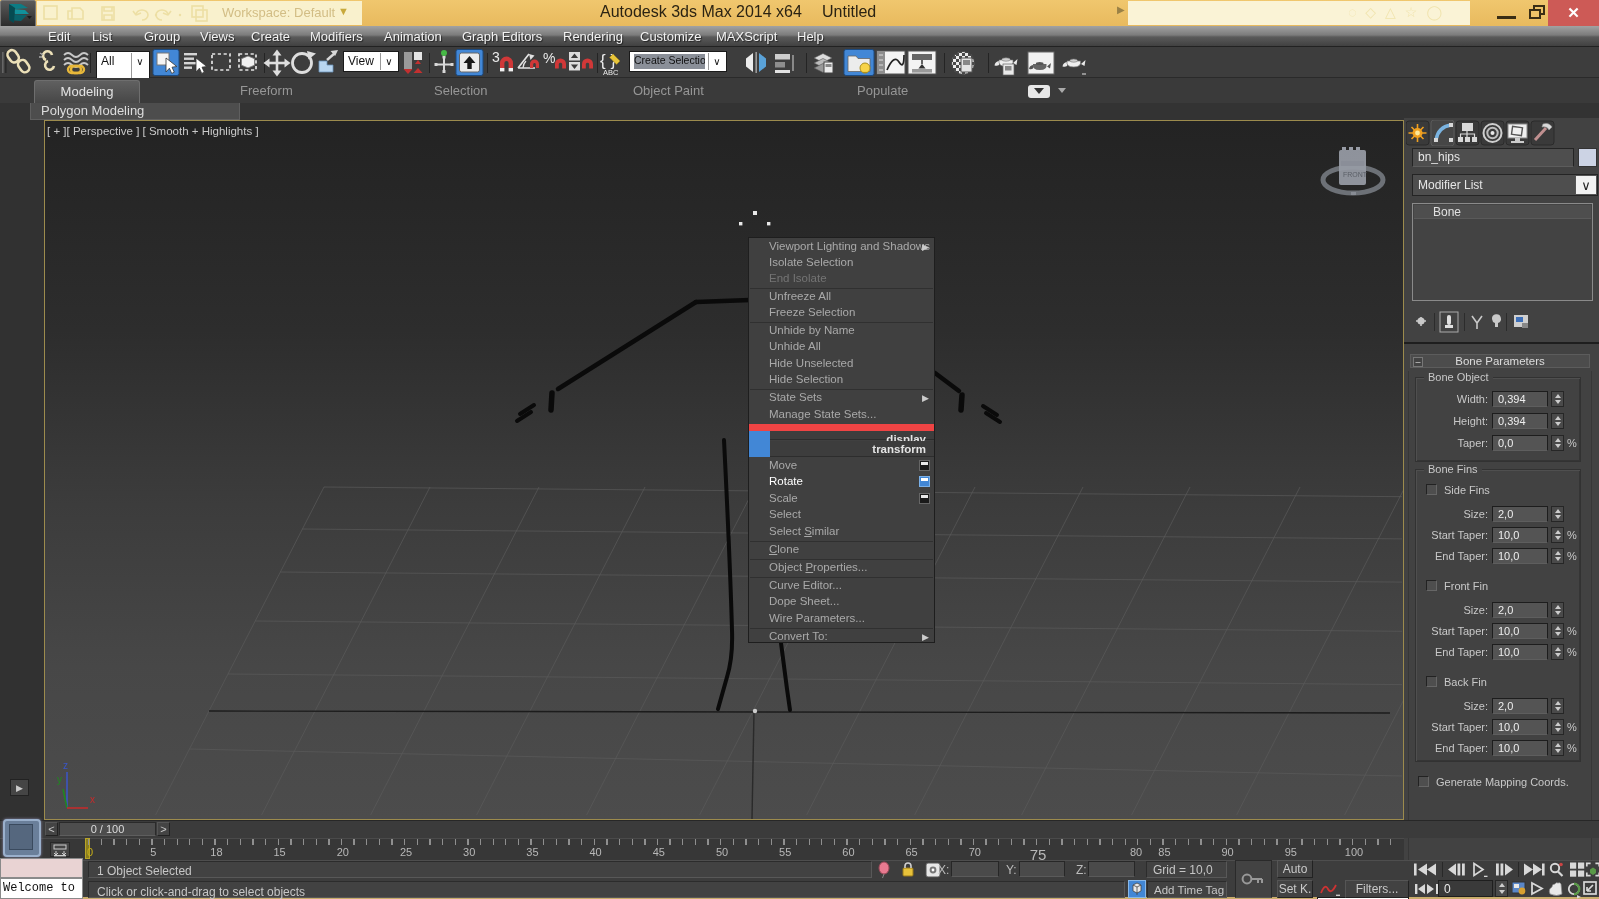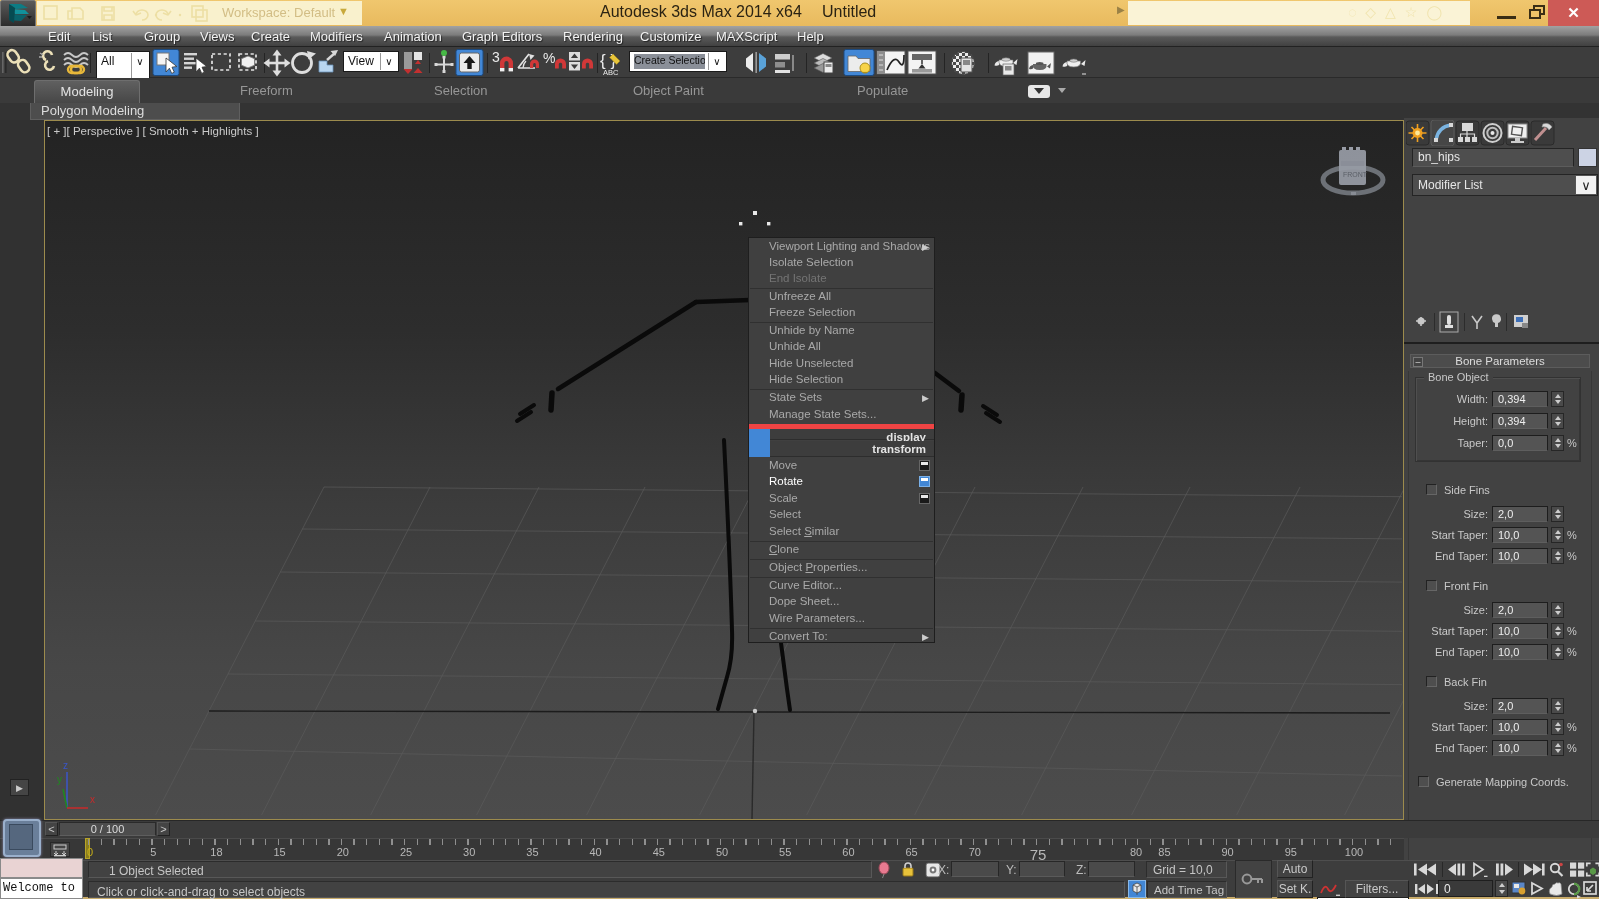--- a/index.html
+++ b/index.html
@@ -449,20 +449,23 @@
         <path d="M12 4 q6 -2 9 3 l-3 3 q-2 -4 -7 -3 z" fill="#d8d8d8" stroke="#999" stroke-width="0.6"></path>
       </g>
     </svg>
 
     <div class="abs" style="left:8px;top:30px;width:162px;height:19px;background:#4e4e4e;border:1px solid #242424;border-bottom-color:#5c5c5c;color:#e6e6e6;font-size:12px;padding:1px 0 0 5px;">bn_hips</div>
     <div class="abs" style="left:174px;top:30px;width:19px;height:19px;background:#ccd3e4;border:1px solid #333;"></div>
 
     <div class="abs" style="left:8px;top:56px;width:186px;height:22px;background:#4e4e4e;border:1px solid #242424;color:#e6e6e6;font-size:12px;padding:3px 0 0 5px;">Modifier List</div>
     <div class="abs" style="left:171px;top:57px;width:22px;height:20px;background:#f2f2f2;border:1px solid #555;color:#222;text-align:center;font-size:13px;line-height:20px;">∨</div>
 
+    <div class="abs" style="left:8px;top:85px;width:181px;height:98px;background:#434343;border:1px solid #8a8a8a;">
+      <div class="abs" style="left:1px;top:1px;width:177px;height:14px;background:#4e4e4e;border-bottom:1px solid #5a5a5a;color:#e0e0e0;font-size:12px;padding-left:19px;">Bone</div>
+    </div>
 
     <svg class="abs" style="left:8px;top:193px;" width="140" height="22" viewBox="0 0 140 22">
       <g stroke="#c9c9c9" stroke-width="1.6" fill="none">
         <path d="M4 10 h10 M9 6 l0 9"></path>
           <circle cx="9" cy="10" r="3.6" fill="#c9c9c9" stroke="none"></circle>
       </g>
       <rect x="22" y="2" width="1" height="18" fill="#2c2c2c"></rect>
       <rect x="28" y="1" width="18" height="20" fill="none" stroke="#aaa"></rect>
       <rect x="35" y="4" width="4" height="10" rx="2" fill="#e0e0e0"></rect>
         <rect x="33" y="14" width="8" height="3" fill="#e0e0e0"></rect>
@@ -489,20 +492,23 @@
     <div class="nval" style="left:88px;top:273px;">0,394</div>
     <div class="spin" style="left:147px;top:273px;"></div>
     <div class="nlabel" style="left:14px;top:297px;">Height:</div>
     <div class="nval" style="left:88px;top:295px;">0,394</div>
     <div class="spin" style="left:147px;top:295px;"></div>
     <div class="nlabel" style="left:14px;top:319px;">Taper:</div>
     <div class="nval" style="left:88px;top:317px;">0,0</div>
     <div class="spin" style="left:147px;top:317px;"></div>
     <div class="pct" style="left:163px;top:319px;">%</div>
 
+    <div class="fieldset" style="left:11px;top:351px;width:166px;height:293px;">
+        <span class="fs-label">Bone Fins</span>
+      </div>
     <div class="cb" style="left:22px;top:366px;"></div>
       <div class="cblabel" style="left:40px;top:366px;">Side Fins</div>
     <div class="nlabel" style="left:14px;top:390px;">Size:</div>
     <div class="nval" style="left:88px;top:388px;">2,0</div>
     <div class="spin" style="left:147px;top:388px;"></div>
     <div class="nlabel" style="left:14px;top:411px;">Start Taper:</div>
     <div class="nval" style="left:88px;top:409px;">10,0</div>
     <div class="spin" style="left:147px;top:409px;"></div>
     <div class="pct" style="left:163px;top:411px;">%</div>
     <div class="nlabel" style="left:14px;top:432px;">End Taper:</div>
@@ -549,21 +555,21 @@
     <div class="mi" style="top:68px;">Freeze Selection</div>
     <div class="sepline" style="top:84px;"></div>
     <div class="mi" style="top:86px;">Unhide by Name</div>
     <div class="mi" style="top:102px;">Unhide All</div>
     <div class="mi" style="top:119px;">Hide Unselected</div>
     <div class="mi" style="top:135px;">Hide Selection</div>
     <div class="sepline" style="top:151px;"></div>
     <div class="mi" style="top:153px;">State Sets</div>
       <div class="abs" style="right:5px;top:155px;color:#ccc;font-size:9px;">▶</div>
     <div class="mi" style="top:170px;">Manage State Sets...</div>
-    <div class="abs" style="top:186px;left:0;width:185px;height:16px;background:#3d3d3d;border-top:5px solid #ef4444;border-bottom:1px solid #2d2d2d;">
+    <div class="abs" style="top:186px;left:0;width:185px;height:16px;background:#3d3d3d;border-top:7px solid #ef4444;border-bottom:1px solid #2d2d2d;">
       <div class="abs" style="left:0;top:0;width:21px;height:16px;background:#4287d6;"></div>
       <div class="abs" style="right:8px;top:2px;color:#e4e4e4;font-size:11.5px;font-weight:bold;">display</div>
     </div>
     <div class="abs" style="top:203px;left:0;width:185px;height:16px;background:#3d3d3d;border-bottom:1px solid #2d2d2d;">
       <div class="abs" style="left:0;top:0;width:21px;height:16px;background:#4287d6;"></div>
       <div class="abs" style="right:8px;top:2px;color:#e4e4e4;font-size:11.5px;font-weight:bold;">transform</div>
     </div>
     <div class="mi" style="top:221px;">Move</div>
     <div class="abs" style="right:4px;top:222px;width:11px;height:11px;background:#1a1a1a;border:1px solid #666;">
         <div class="abs" style="left:1px;top:1px;width:7px;height:3px;background:#e8e8e8;"></div>
@@ -734,21 +740,21 @@
         <i class="abs" style="left:1344.0px;top:8px;width:20px;text-align:center;color:#b8b8b8;font-size:11px;font-style:normal;">100</i>
       </div>
     <div class="abs" style="left:85px;top:838px;width:5px;height:21px;background:#8a7d1e;border:1px solid #b8a428;z-index:2;"></div>
 
     <div class="abs" style="left:0;top:860px;width:1599px;height:39px;background:#3d3d3d;border-top:1px solid #4e4e4e;"></div>
     <div class="abs" style="left:0;top:897px;width:1599px;height:2px;background:#c9ac6b;"></div>
 
     <div class="abs" style="left:0;top:858px;width:83px;height:20px;background:#e9d3d3;border:1px solid #8a8a8a;"></div>
     <div class="abs" style="left:0;top:878px;width:83px;height:21px;background:#ffffff;border:1px solid #8a8a8a;color:#111;font-family:'Liberation Mono',monospace;font-size:12px;padding:2px 0 0 2px;white-space:nowrap;overflow:hidden;">Welcome to</div>
 
-    <div class="statusbox" style="left:88px;top:861px;width:784px;height:17px;padding:2px 0 0 20px;">1 Object Selected</div>
+    <div class="statusbox" style="left:88px;top:861px;width:784px;height:17px;padding:2px 0 0 8px;">1 Object Selected</div>
     <div class="statusbox" style="left:88px;top:881px;width:1037px;height:17px;padding:3px 0 0 8px;">Click or click-and-drag to select objects</div>
 
     <svg class="abs" style="left:874px;top:860px;" width="70" height="20" viewBox="0 0 70 20">
       <ellipse cx="10" cy="8" rx="5" ry="6" fill="#e87a90" stroke="#a04a5a"></ellipse>
       <path d="M10 14 l-1.5 4" stroke="#888" stroke-width="1"></path>
       <rect x="29" y="8" width="10" height="8" rx="1" fill="#e8c23a" stroke="#9a7a1a"></rect>
       <path d="M31 8 v-2 a3 3 0 0 1 6 0 v2" stroke="#cfcfcf" stroke-width="1.6" fill="none"></path>
       <rect x="52" y="3" width="14" height="14" rx="2" fill="#e8e8e8" stroke="#555"></rect>
       <circle cx="59" cy="10" r="3.4" fill="#777"></circle>
         <circle cx="59" cy="10" r="1.4" fill="#fff"></circle>

